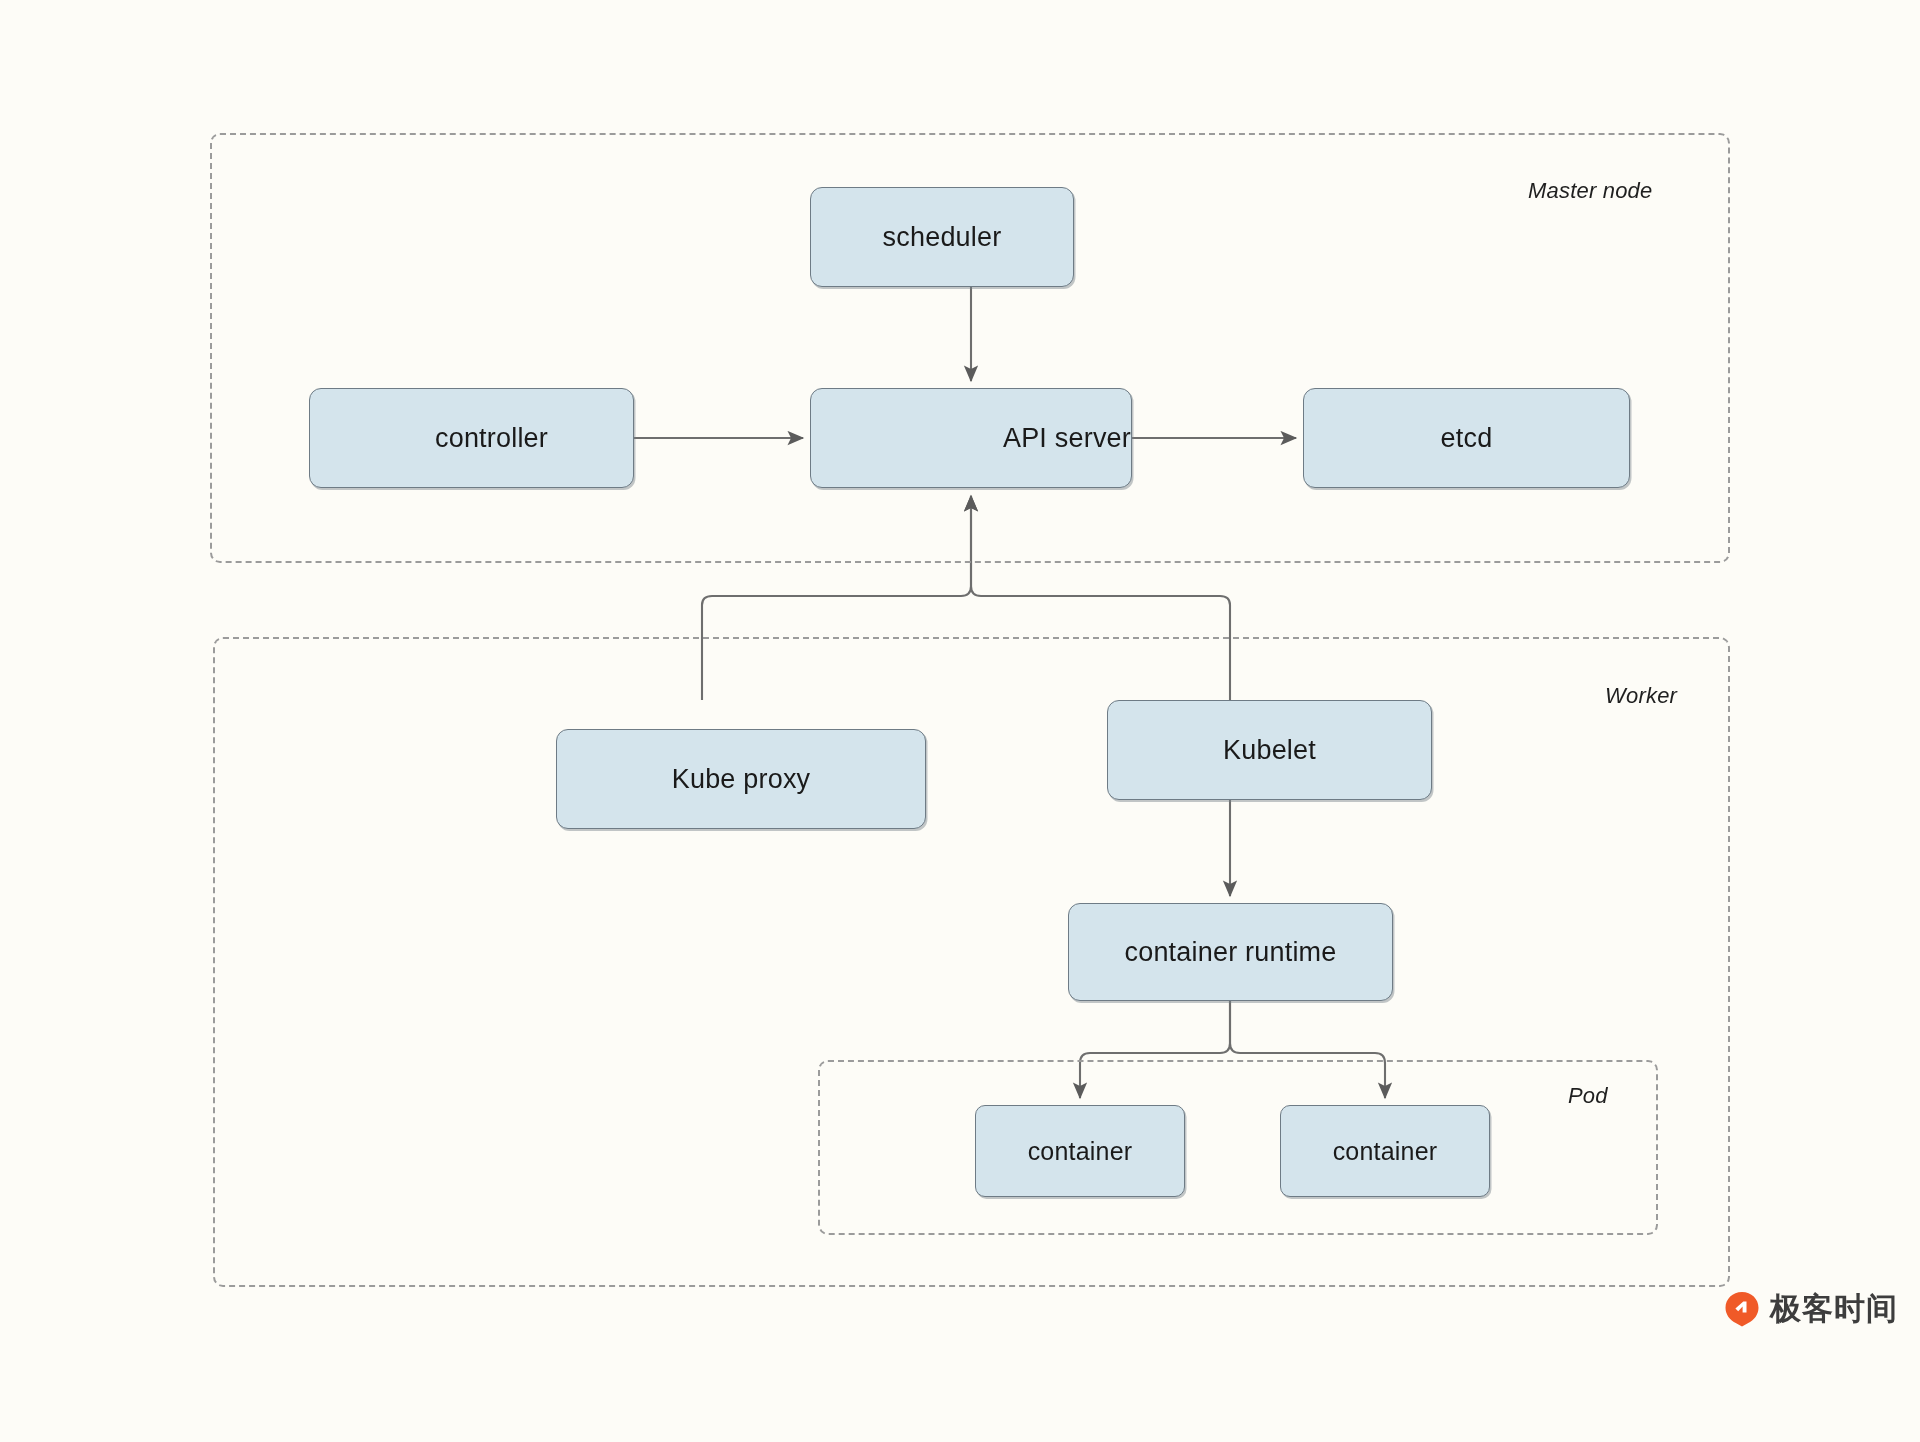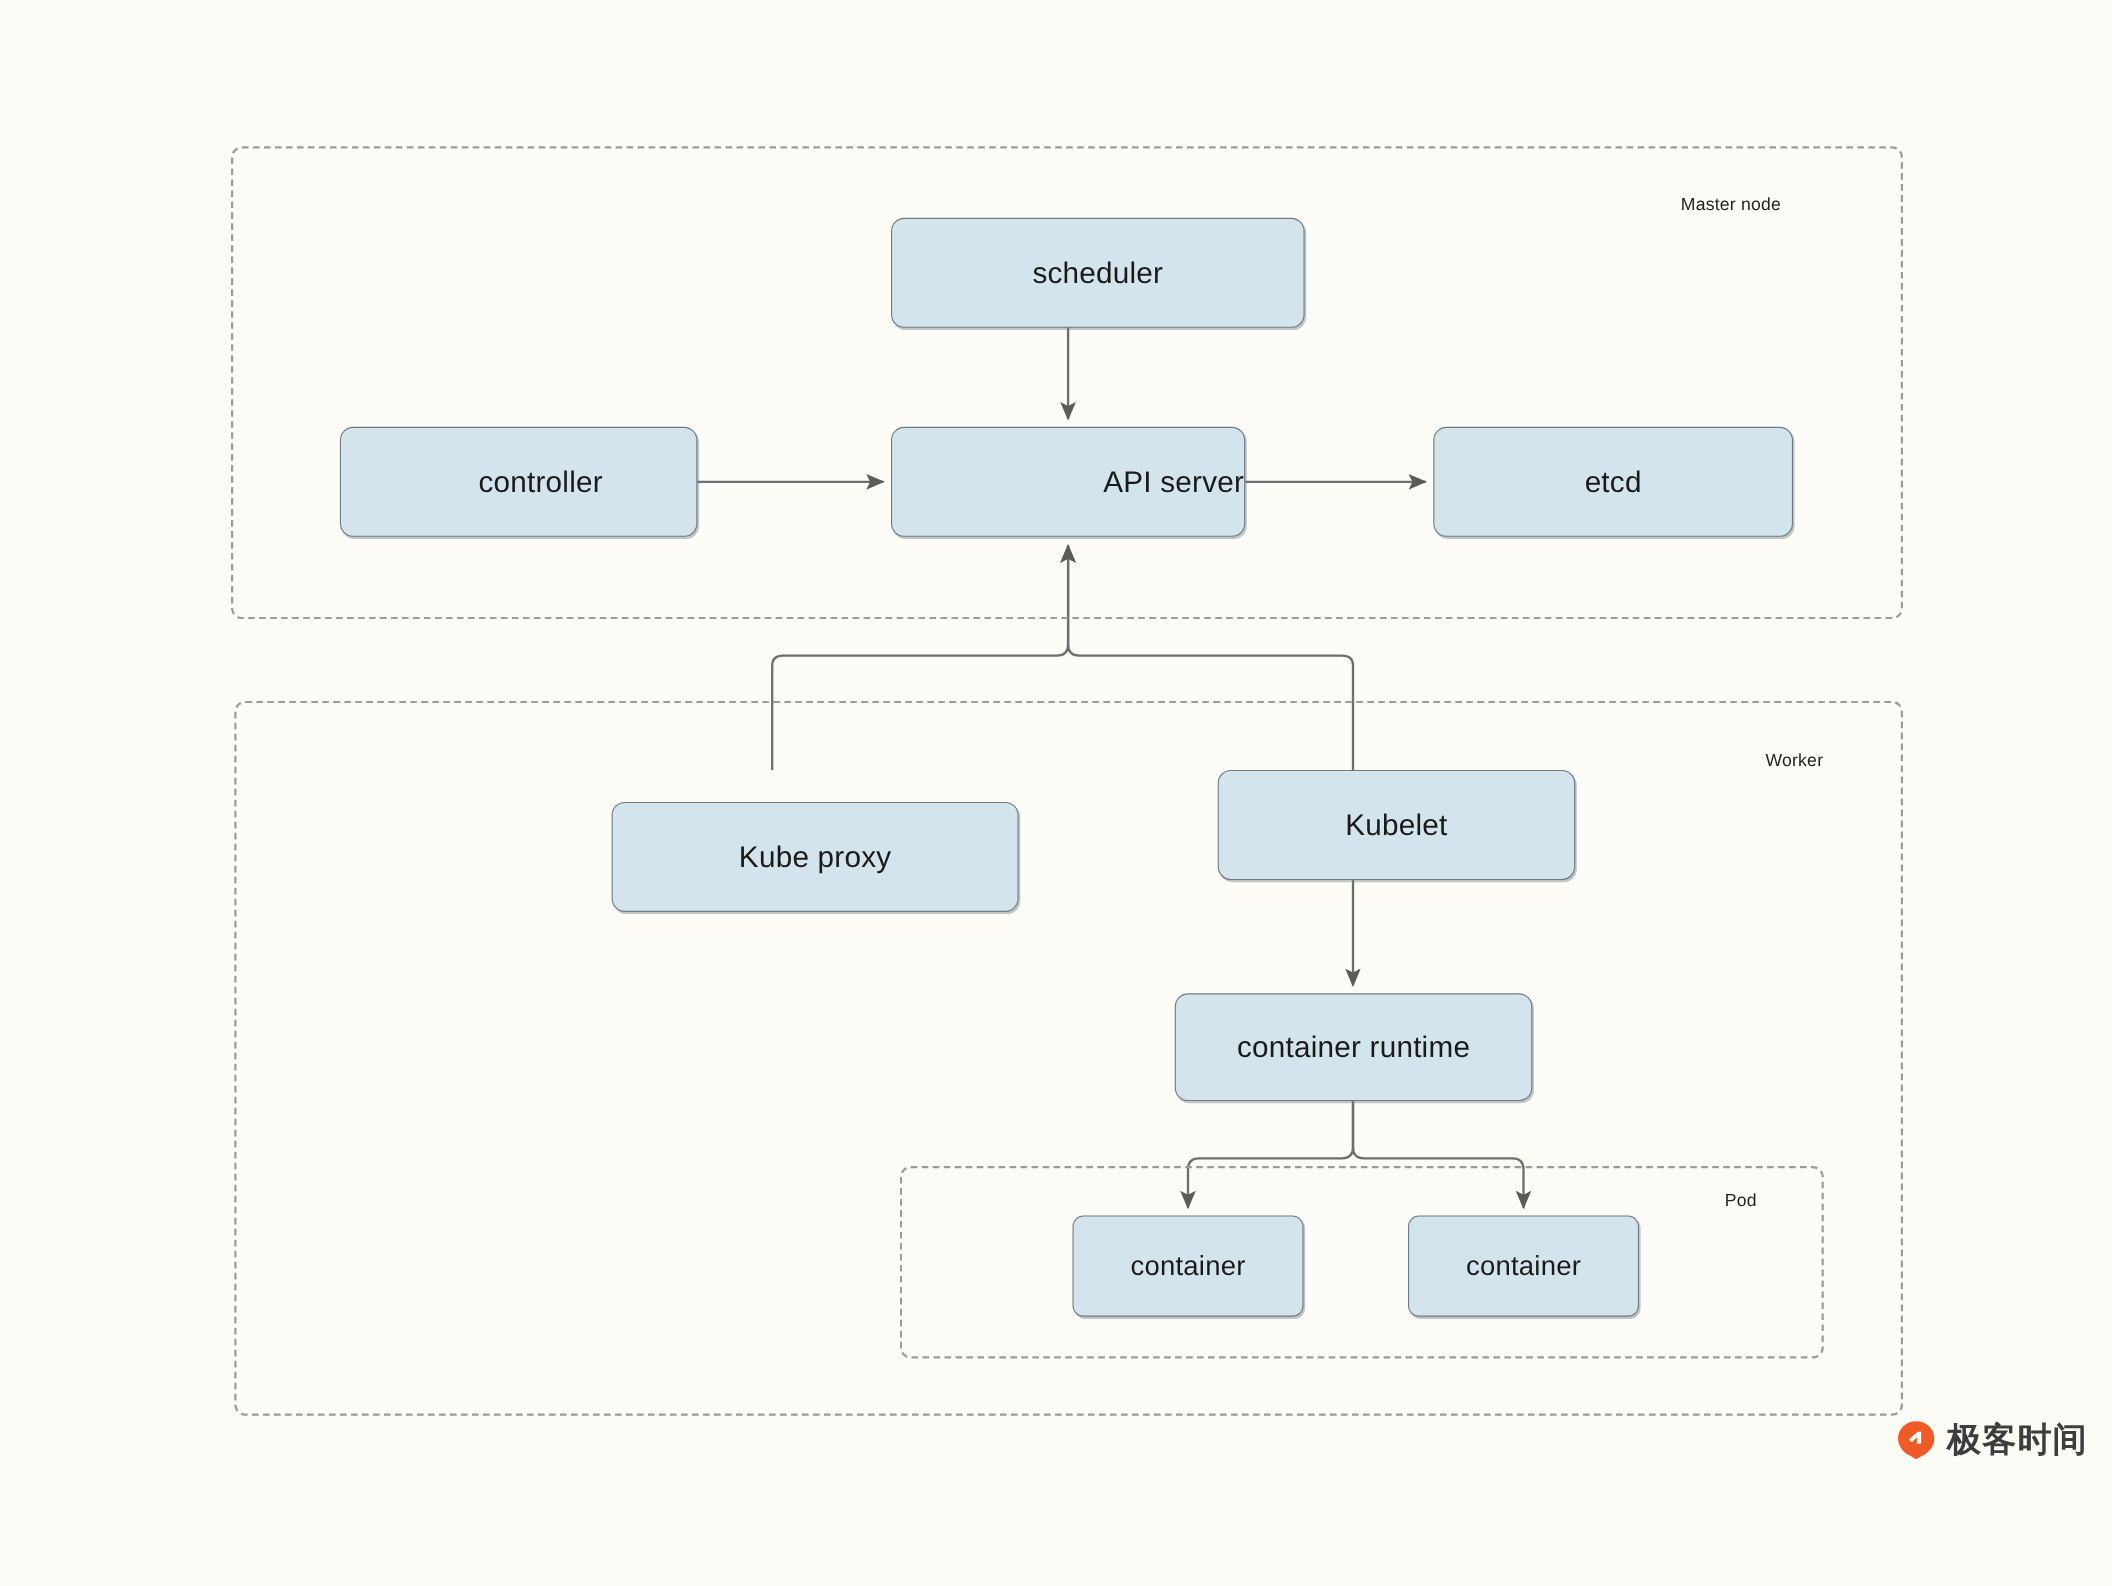--- a/index.html
+++ b/index.html
@@ -25,24 +25,25 @@
   
   .group-box {
     position: absolute;
     border: 2px dashed #9b9b9b;
     border-radius: 10px;
     box-sizing: border-box;
     background: transparent;
   }
   .group-label {
     position: absolute;
-    font-size: 16px;
+    font-size: 22px;
     color: #1f1f1f;
     white-space: nowrap;
     letter-spacing: .2px;
+    font-style: italic;
   }
 
   #master-node-group { left: 210px; top: 133px; width: 1520px; height: 430px; }
   #master-node-label { left: 1528px; top: 178px; }
 
   #worker-group { left: 213px; top: 637px; width: 1517px; height: 650px; }
   #worker-label  { left: 1605px; top: 683px; }
 
   #pod-group  { left: 818px; top: 1060px; width: 840px; height: 175px; }
   #pod-label  { left: 1568px; top: 1083px; }
@@ -57,21 +58,21 @@
     display: flex;
     align-items: center;
     justify-content: center;
     color: #1a1a1a;
     font-size: 27px;
     letter-spacing: .2px;
     box-shadow: 1.5px 2px 0 0 rgba(120,130,138,.45);
   }
   .node.small { font-size: 25px; border-radius: 10px; }
 
-  #node-scheduler        { left: 810px;  top: 198px;  width: 376px; height: 100px; }
+  #node-scheduler        { left: 810px;  top: 187px;  width: 264px; height: 100px; }
   #node-controller       { left: 309px;  top: 388px;  width: 325px; height: 100px; padding-left: 40px; }
   #node-api-server       { left: 810px;  top: 388px;  width: 322px; height: 100px; justify-content: flex-end; }
   #node-etcd             { left: 1303px; top: 388px;  width: 327px; height: 100px; }
   #node-kube-proxy       { left: 556px;  top: 700px;  width: 370px; height: 100px; margin-top: 29px; }
   #node-kubelet          { left: 1068px; top: 700px;  width: 325px; height: 100px; margin-left: 39px; }
   #node-container-runtime{ left: 1068px; top: 903px;  width: 325px; height: 98px;  }
   #node-container-a      { left: 975px;  top: 1105px; width: 210px; height: 92px;  }
   #node-container-b      { left: 1280px; top: 1105px; width: 210px; height: 92px;  }
 
   

